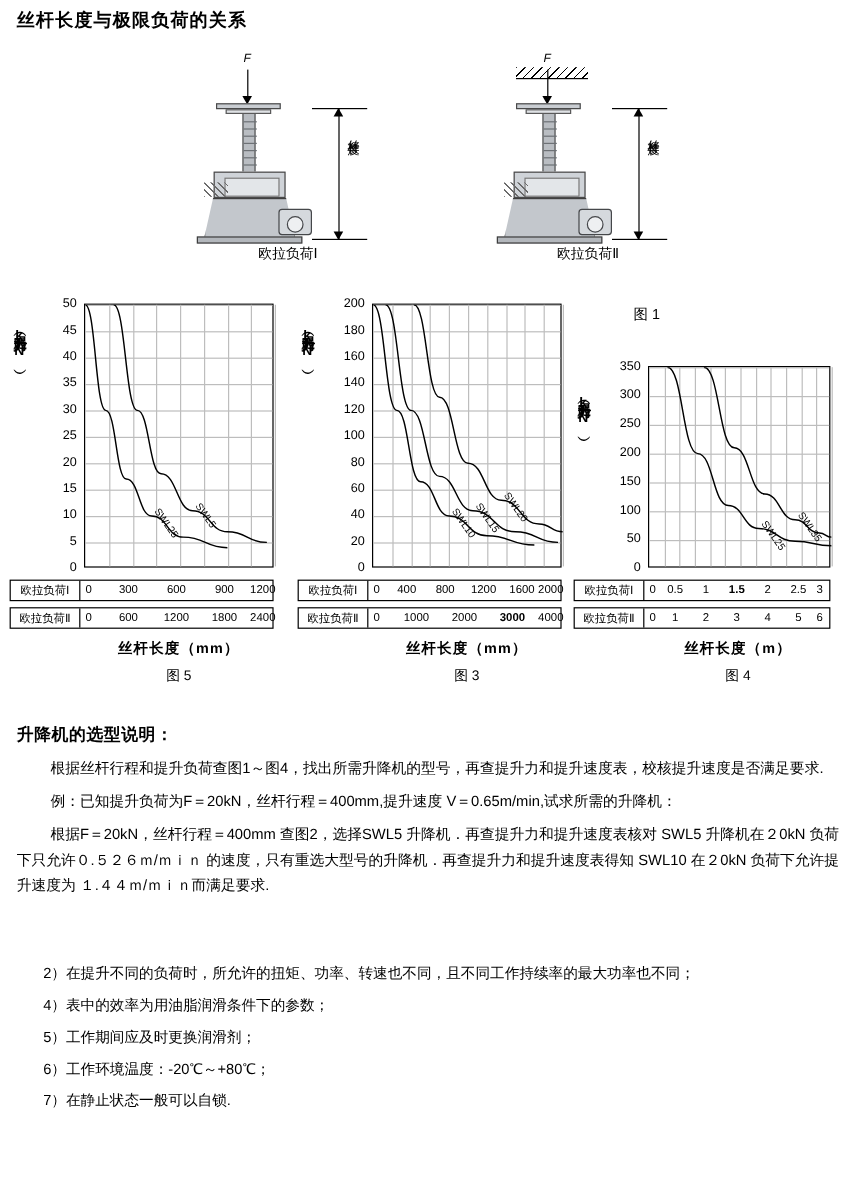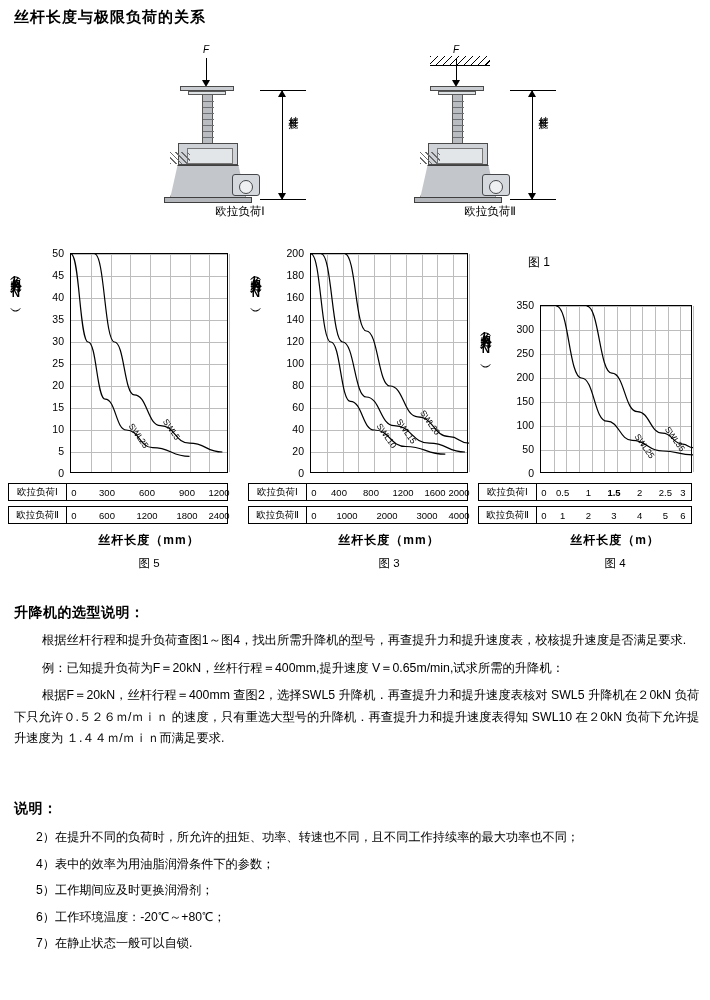--- a/index.html
+++ b/index.html
@@ -290,21 +290,21 @@
             <span style="left: 128px;">1600</span>
             <span style="left: 152px;">2000</span>
           </div>
       </div>
       <div class="axisrow" id="ax1-fig3" style="left:0px; top:258px; width:220px;">
         <div class="rl">欧拉负荷Ⅱ</div>
         <div class="vals">
             <span style="left: 7px;">0</span>
             <span style="left: 40px;">1000</span>
             <span style="left: 80px;">2000</span>
-            <span style="left: 120px;">3000</span>
+            <span style="left: 120px; font-weight: bold;">3000</span>
             <span style="left: 152px;">4000</span>
           </div>
       </div>
       <div class="chart-xtitle" style="left:62px; top:284px; width:158px;">丝杆长度（mm）</div>
       <div class="chart-fig" style="left:62px; top:308px; width:158px;">图 3</div>
     <div class="ylab" style="left: 20px; width: 36px; top: 225px;">0</div>
         <div class="ylab" style="left: 20px; width: 36px; top: 203px;">20</div>
         <div class="ylab" style="left: 20px; width: 36px; top: 181px;">40</div>
         <div class="ylab" style="left: 20px; width: 36px; top: 159px;">60</div>
         <div class="ylab" style="left: 20px; width: 36px; top: 137px;">80</div>
@@ -383,21 +383,20 @@
   </div>
 
   <div class="sec" style="top:604px;">
     <h2>升降机的选型说明：</h2>
     <p class="indent">根据丝杆行程和提升负荷查图1～图4，找出所需升降机的型号，再查提升力和提升速度表，校核提升速度是否满足要求.</p>
     <p class="indent">例：已知提升负荷为F＝20kN，丝杆行程＝400mm,提升速度 V＝0.65m/min,试求所需的升降机：</p>
     <p class="indent">根据F＝20kN，丝杆行程＝400mm 查图2，选择SWL5 升降机．再查提升力和提升速度表核对 SWL5 升降机在２0kN 负荷下只允许０.５２６ｍ/ｍｉｎ 的速度，只有重选大型号的升降机．再查提升力和提升速度表得知 SWL10 在２0kN 负荷下允许提升速度为 １.４４ｍ/ｍｉｎ而满足要求.</p>
   </div>
 
   <div class="sec list" style="top:800px;">
-    <h2>说明：</h2>
     <p>2）在提升不同的负荷时，所允许的扭矩、功率、转速也不同，且不同工作持续率的最大功率也不同；</p>
     <p>4）表中的效率为用油脂润滑条件下的参数；</p>
     <p>5）工作期间应及时更换润滑剂；</p>
     <p>6）工作环境温度：-20℃～+80℃；</p>
     <p>7）在静止状态一般可以自锁.</p>
   </div>
 
 </div>
 
 </body></html>

